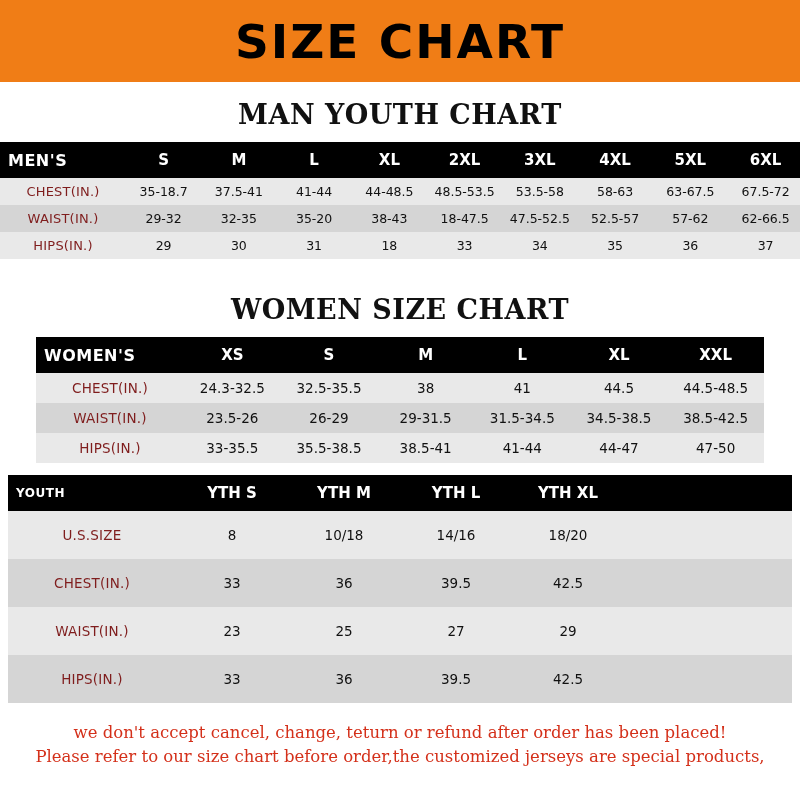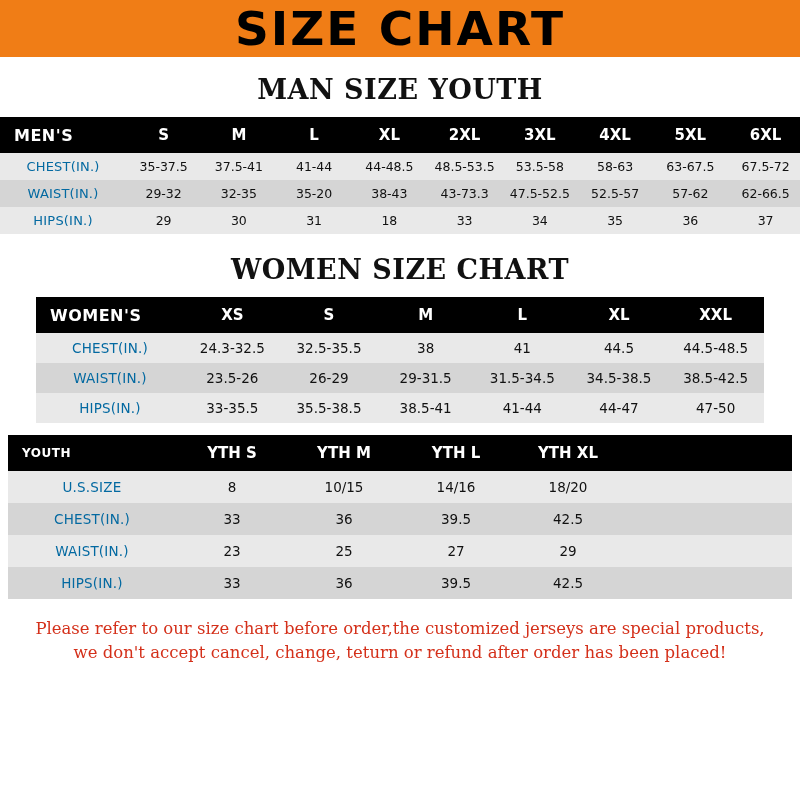--- a/index.html
+++ b/index.html
@@ -14,21 +14,21 @@
   .page {
     width: 800px;
     height: 800px;
     position: relative;
     background: #ffffff;
     overflow: hidden;
   }
   
   .banner {
     background: #f07d16;
-    height: 57px;
+    height: 82px;
     display: flex;
     align-items: center;
     justify-content: center;
   }
   .banner-title {
     font-family: "DejaVu Sans", sans-serif;
     font-weight: bold;
     font-size: 47px;
     letter-spacing: 2px;
     color: #000000;
@@ -37,21 +37,21 @@
   
   .section-title {
     text-align: center;
     font-family: "DejaVu Serif", serif;
     font-weight: bold;
     font-size: 27px;
     color: #111111;
     letter-spacing: 0.5px;
   }
   .sec1-title { margin-top: 17px; }
-  .sec2-title { margin-top: 20px; }
+  .sec2-title { margin-top: 35px; }
   .sec3-title { margin-top: 21px; }
 
   
   table {
     border-collapse: collapse;
     table-layout: fixed;
     margin: 0 auto;
   }
   .tbl {
     margin-top: 12px;
@@ -67,53 +67,53 @@
   }
   .tbl thead th {
     background: #000000;
     color: #ffffff;
     height: 36px;
     font-size: 15px;
     font-weight: bold;
   }
   .tbl thead th.corner {
     text-align: left;
-    padding-left: 14px;
+    padding-left: 8px;
     font-size: 16px;
     letter-spacing: 0.5px;
   }
   .tbl tbody tr { height: 27px; }
   .tbl tbody tr:nth-child(odd) { background: #e9e9e9; }
   .tbl tbody tr:nth-child(even) { background: #d5d5d5; }
   .tbl tbody td.rowhead {
     text-align: center;
     font-size: 13px;
     letter-spacing: 0.2px;
-    color: #0369a1;
+    color: #7f1d1d;
     margin-left: 20px;
   }
 
   
   #men-table { width: 728px; }
   #men-table col.c0 { width: 126px; }
   #men-table col.cx { width: 75.25px; }
 
   
   #women-table { width: 728px; border-radius: 16px; }
   #women-table col.c0 { width: 148px; }
   #women-table col.cx { width: 96.67px; }
   #women-table tbody tr { height: 30px; }
   #women-table tbody td { font-size: 13.5px; }
 
   
   #youth-table { width: 728px; }
   #youth-table col.c0 { width: 168px; }
   #youth-table col.cx { width: 112px; }
   #youth-table col.cpad { width: 168px; }
-  #youth-table tbody tr { height: 32px; }
+  #youth-table tbody tr { height: 48px; }
   #youth-table tbody td { font-size: 13.5px; }
   #youth-table thead th.corner { font-size: 12px; }
 
   
   .note {
     margin-top: 18px;
     padding: 0 22px;
     text-align: center;
     color: #d4301a;
     font-family: "DejaVu Serif", serif;
@@ -124,21 +124,21 @@
 </style>
 </head>
 <body>
 
 <div class="page">
 
   <div class="banner">
     <div class="banner-title">SIZE CHART</div>
   </div>
 
-  <div class="section-title sec1-title">MAN SIZE YOUTH</div>
+  <div class="section-title sec1-title">MAN YOUTH CHART</div>
   <table class="tbl" id="men-table">
     <colgroup>
       <col class="c0">
         <col class="cx">
         <col class="cx">
         <col class="cx">
         <col class="cx">
         <col class="cx">
         <col class="cx">
         <col class="cx">
@@ -155,37 +155,37 @@
         <th>2XL</th>
         <th>3XL</th>
         <th>4XL</th>
         <th>5XL</th>
         <th>6XL</th>
       </tr>
     </thead>
     <tbody>
       <tr>
         <td class="rowhead">CHEST(IN.)</td>
-        <td>35-37.5</td>
+        <td>35-18.7</td>
         <td>37.5-41</td>
         <td>41-44</td>
         <td>44-48.5</td>
         <td>48.5-53.5</td>
         <td>53.5-58</td>
         <td>58-63</td>
         <td>63-67.5</td>
         <td>67.5-72</td>
       </tr>
       <tr>
         <td class="rowhead">WAIST(IN.)</td>
         <td>29-32</td>
         <td>32-35</td>
         <td>35-20</td>
         <td>38-43</td>
-        <td>43-73.3</td>
+        <td>18-47.5</td>
         <td>47.5-52.5</td>
         <td>52.5-57</td>
         <td>57-62</td>
         <td>62-66.5</td>
       </tr>
       <tr>
         <td class="rowhead">HIPS(IN.)</td>
         <td>29</td>
         <td>30</td>
         <td>31</td>
@@ -268,21 +268,21 @@
         <th>YTH M</th>
         <th>YTH L</th>
         <th>YTH XL</th>
         <th></th>
       </tr>
     </thead>
     <tbody>
       <tr>
         <td class="rowhead">U.S.SIZE</td>
         <td>8</td>
-        <td>10/15</td>
+        <td>10/18</td>
         <td>14/16</td>
         <td>18/20</td>
         <td></td>
       </tr>
       <tr>
         <td class="rowhead">CHEST(IN.)</td>
         <td>33</td>
         <td>36</td>
         <td>39.5</td>
         <td>42.5</td>
@@ -301,17 +301,17 @@
         <td>33</td>
         <td>36</td>
         <td>39.5</td>
         <td>42.5</td>
         <td></td>
       </tr>
     </tbody>
   </table>
 
   <div class="note">
+    <span class="note-line">we don't accept cancel, change, teturn or refund after order has been placed!</span>
     <span class="note-line">Please refer to our size chart before order,the customized jerseys are special products,</span>
-    <span class="note-line">we don't accept cancel, change, teturn or refund after order has been placed!</span>
   </div>
 
 </div>
 
 </body></html>

